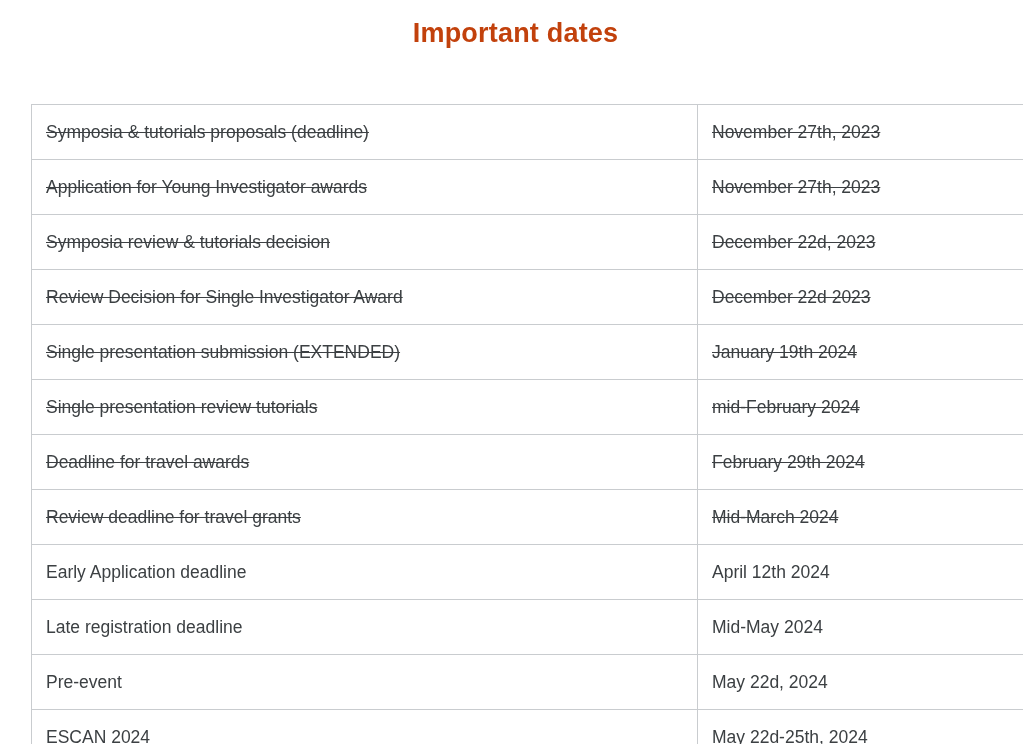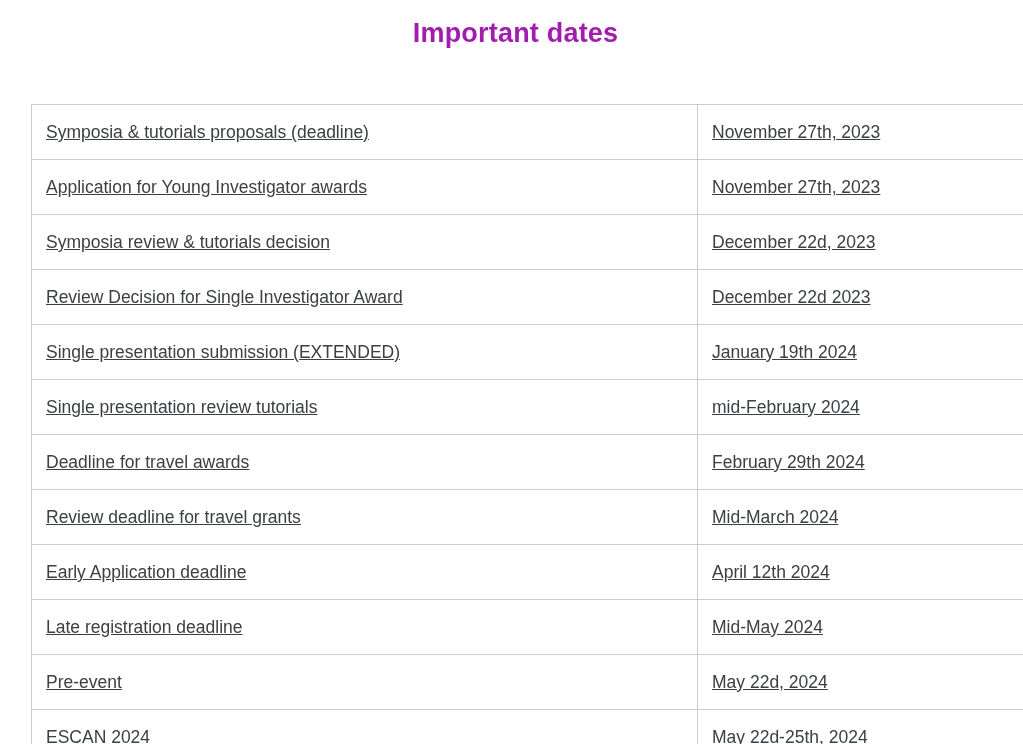--- a/index.html
+++ b/index.html
@@ -17,21 +17,21 @@
   .page {
     position: relative;
     width: 1023px;
     height: 744px;
     box-sizing: border-box;
   }
   .page-title {
     text-align: center;
     font-size: 27px;
     font-weight: bold;
-    color: #a21caf;
+    color: #c2410c;
     letter-spacing: 0.2px;
     margin: 16px 0 0 8px;
     padding: 0;
     line-height: 34px;
   }
   .table-wrap {
     position: absolute;
     left: 31px;
     top: 88px;
     width: 963px;
@@ -45,21 +45,20 @@
     border: 1px solid #c9cccf;
     padding: 0 14px;
     height: 54px;
     vertical-align: middle;
     font-size: 17.5px;
     line-height: 22px;
     color: #3c4043;
     font-weight: 400;
     white-space: nowrap;
     overflow: hidden;
-    text-decoration: underline;
   }
   table.dates td.col-event { width: 637px; }
   table.dates td.col-date  { width: 324px; }
   td.done {
     text-decoration: line-through;
     text-decoration-thickness: 1.4px;
     color: #3c4043;
   }
 </style>
 </head>

